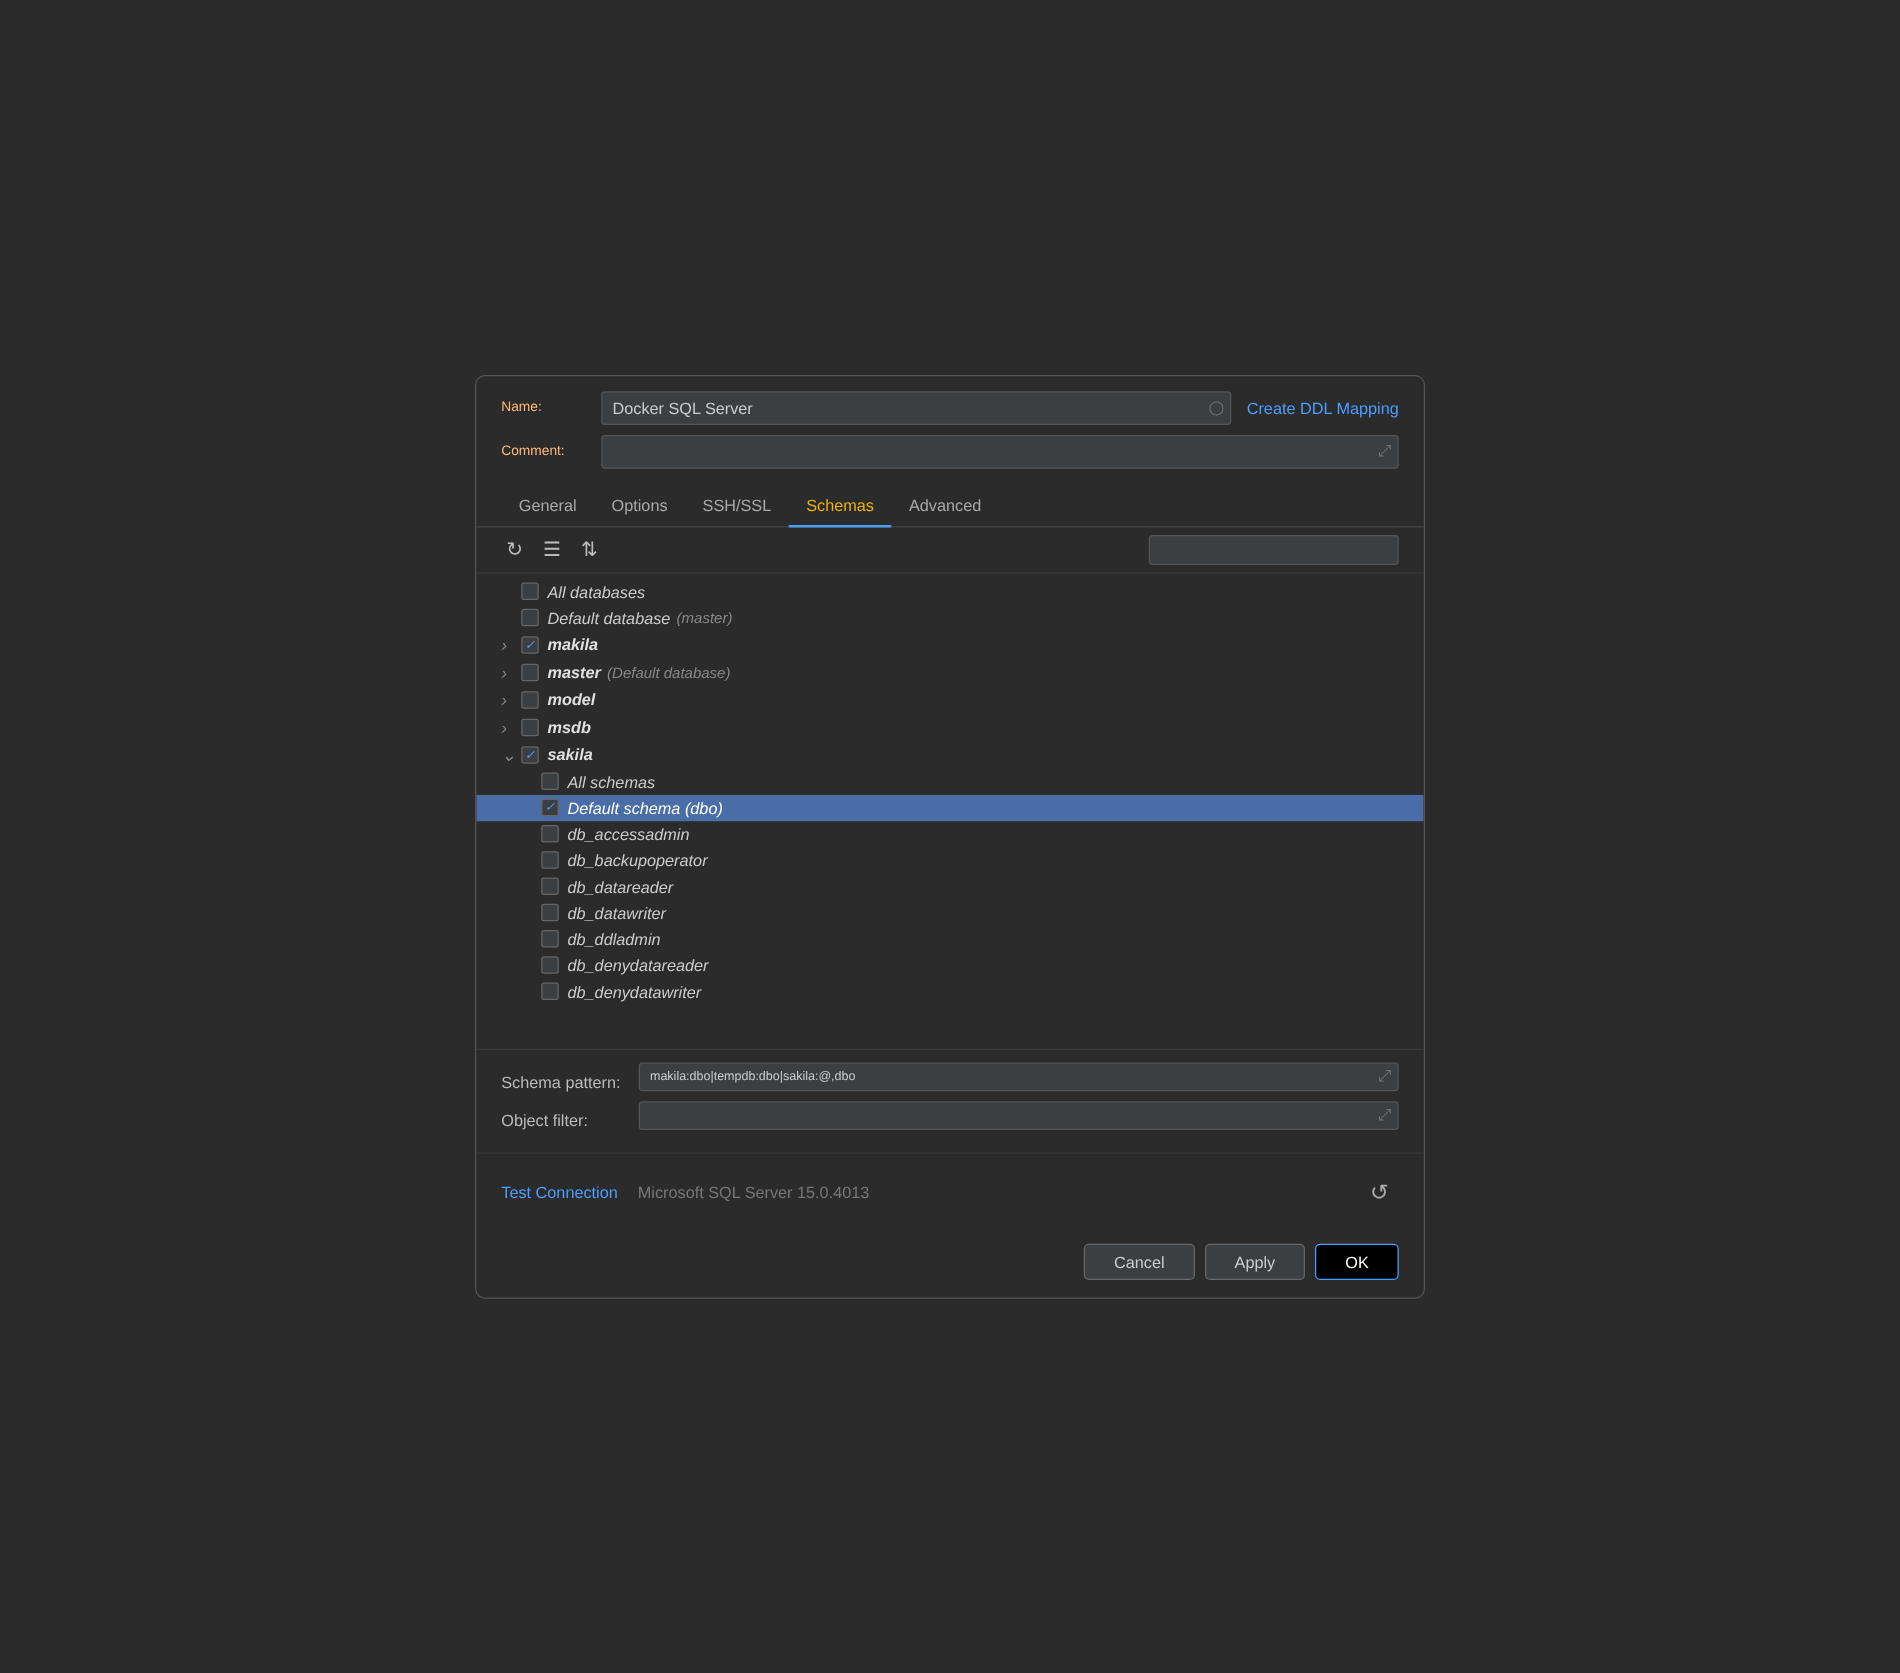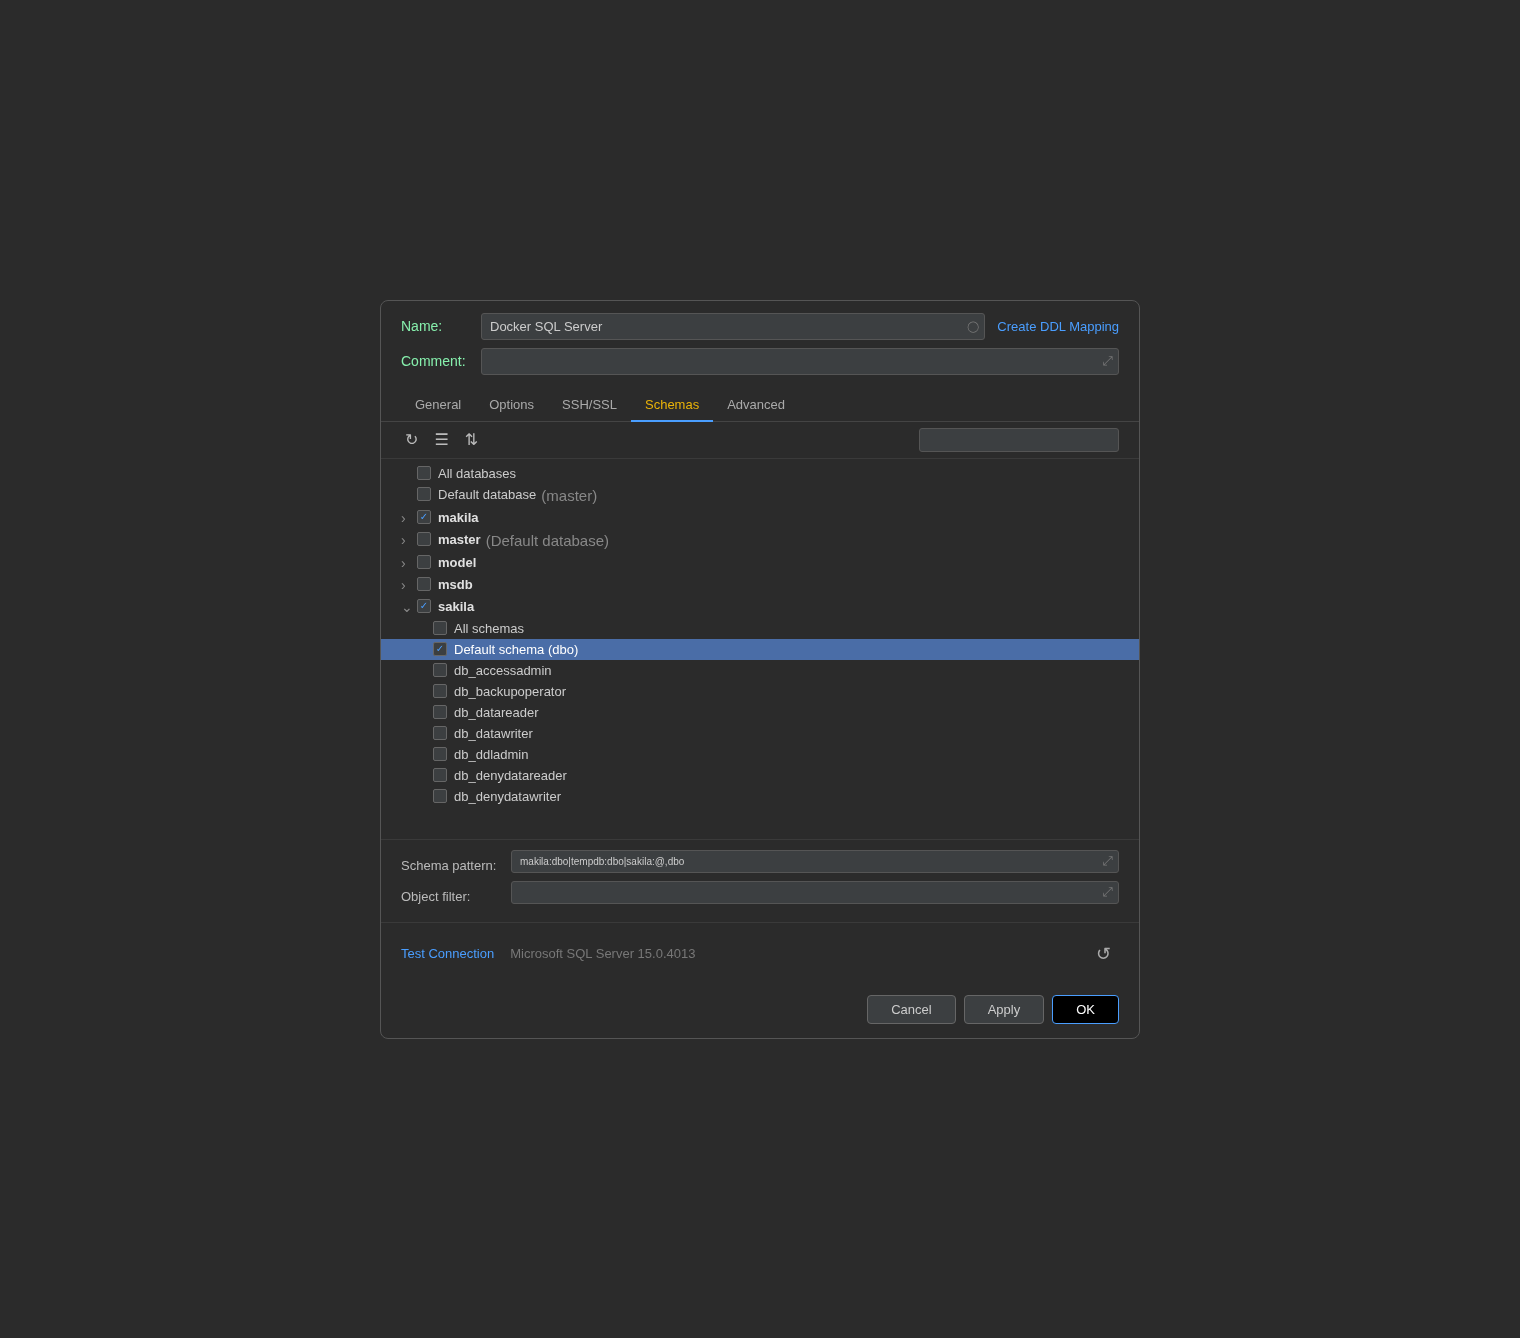--- a/index.html
+++ b/index.html
@@ -34,22 +34,22 @@
     .form-section {
       padding: 12px 20px 0;
     }
     .form-row {
       display: flex;
       align-items: center;
       margin-bottom: 8px;
     }
     .form-label {
       width: 80px;
-      color: #86efac;
-      font-size: 14px;
+      color: #fdba74;
+      font-size: 11px;
       flex-shrink: 0;
     }
     .form-input-wrapper {
       flex: 1;
       position: relative;
     }
     .form-input {
       width: 100%;
       background: #3c3f41;
       border: 1px solid #555;
@@ -135,26 +135,27 @@
     }
     .tree-area {
       flex: 1;
       overflow-y: auto;
       padding: 4px 0;
       min-height: 380px;
       max-height: 380px;
     }
     .tree-item {
       display: flex;
-      align-items: flex-start;
+      align-items: center;
       padding: 3px 20px;
       cursor: pointer;
       font-size: 13px;
       color: #ccc;
       user-select: none;
+      font-style: italic;
     }
     .tree-item.selected {
       background: #4a6da7;
       color: #fff;
     }
     .tree-item .expander {
       width: 16px;
       font-size: 10px;
       color: #888;
       flex-shrink: 0;
@@ -180,21 +181,21 @@
     .tree-item .item-label {
       font-weight: normal;
     }
     .tree-item .item-label.bold {
       font-weight: 700;
       color: #e0e0e0;
     }
     .tree-item .item-sub {
       color: #888;
       margin-left: 5px;
-      font-size: 15px;
+      font-size: 12px;
     }
     .indent1 { padding-left: 36px; }
     .bottom-form {
       border-top: 1px solid #3a3a3a;
       padding: 10px 20px;
     }
     .bottom-row {
       display: flex;
       align-items: flex-end;
       margin-bottom: 8px;

